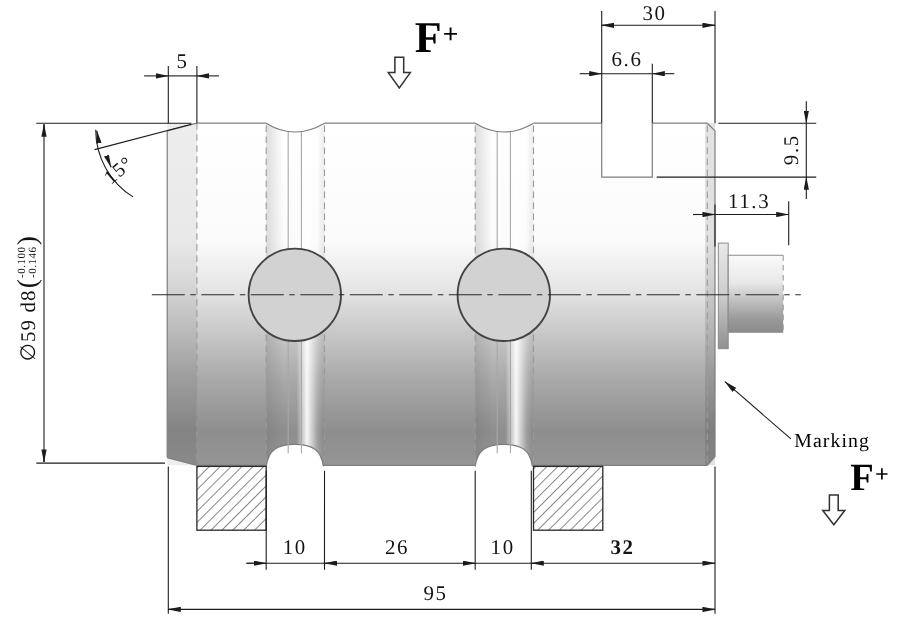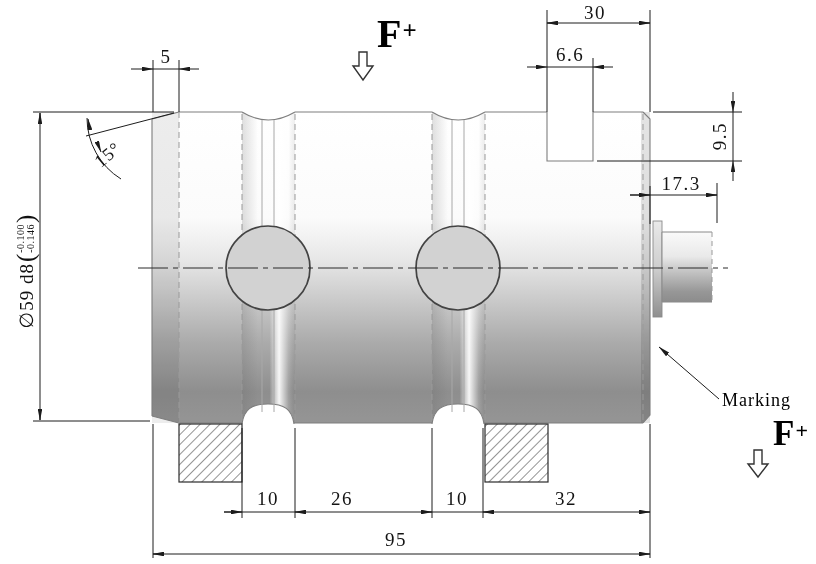--- a/index.html
+++ b/index.html
@@ -202,25 +202,25 @@
     <g>
       <path d="M754,450 L762,450 L762,464 L768,464 L758,477 L748,464 L754,464 Z" fill="#ffffff" stroke="#333" stroke-width="1.4"></path>
     </g>
   </svg>
 
   <div class="lbl" style="left:166px;top:57px;">5</div>
   <div class="lbl ang" style="left:108px;top:155px;">15°</div>
   <div class="lbl" style="left:595px;top:13px;">30</div>
   <div class="lbl" style="left:570px;top:55px;">6.6</div>
   <div class="lbl rot" style="left:720px;top:136px;">9.5</div>
-  <div class="lbl" style="left:681px;top:184px;">17.3</div>
+  <div class="lbl" style="left:681px;top:184px;">11.3</div>
   <div class="lbl" style="left:268px;top:499px;">10</div>
-  <div class="lbl" style="left:342px;top:499px;">26</div>
+  <div class="lbl" style="left:361px;top:499px;">26</div>
   <div class="lbl" style="left:457px;top:499px;">10</div>
-  <div class="lbl" style="left:566px;top:499px;">32</div>
+  <div class="lbl" style="left:566px;top:499px;font-weight:bold;">32</div>
   <div class="lbl" style="left:396px;top:540px;">95</div>
 
   <div id="dia">
     <span class="main">∅59 d8</span>
     <span class="paren">(</span>
     <span class="stack">
       <span>-0.100</span>
       <span>-0.146</span>
     </span>
     <span class="paren">)</span>

